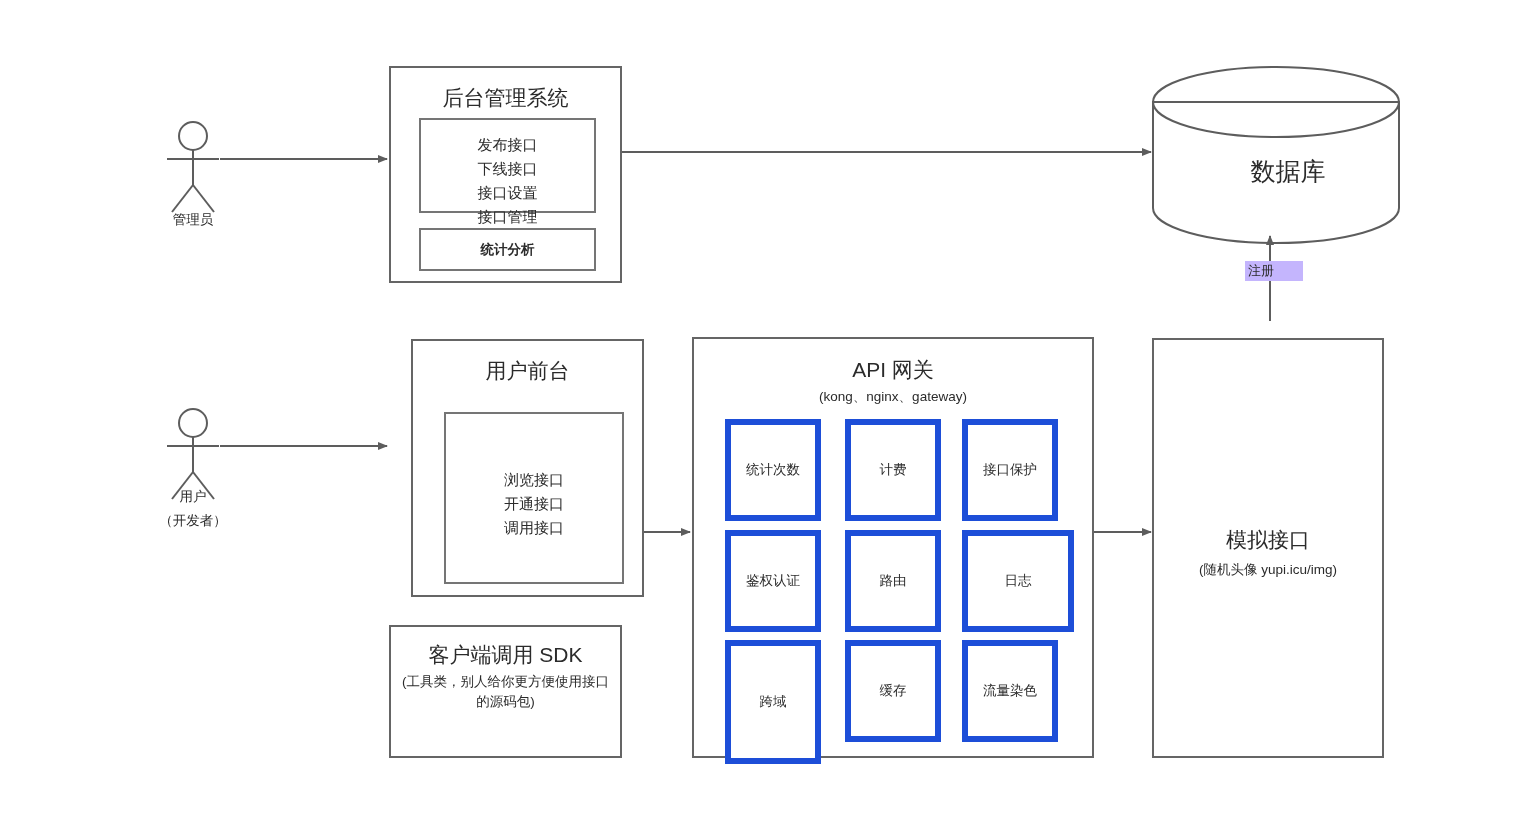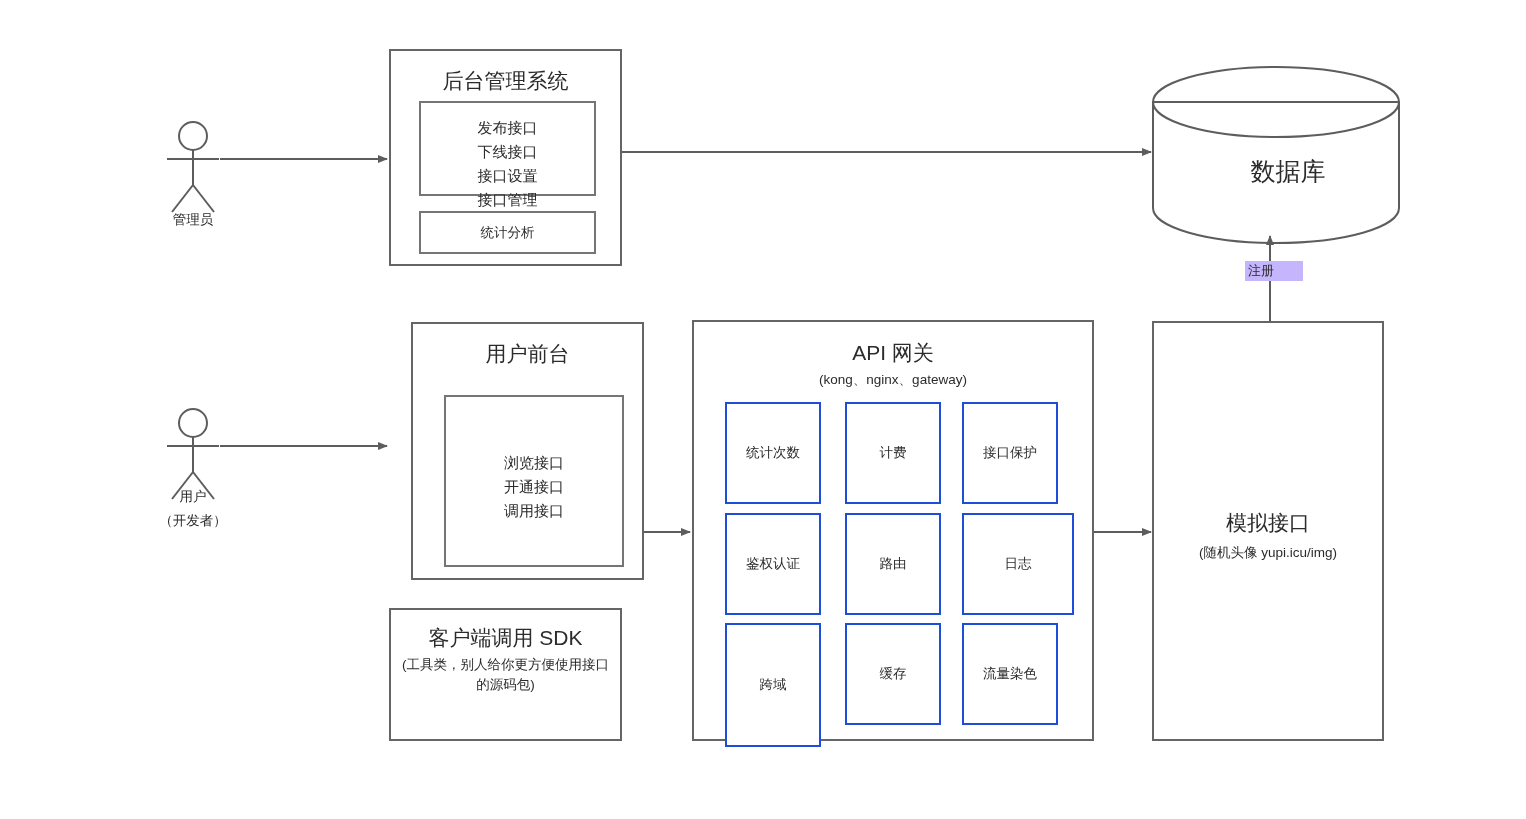--- a/index.html
+++ b/index.html
@@ -9,20 +9,21 @@
     color:#2b2b2b;
   }
   .canvas{position:absolute;inset:0;}
 
   
   .box{
     position:absolute;
     border:2px solid #656565;
     background:#ffffff;
     box-sizing:border-box;
+    margin-top:17px;
   }
   .inner-box{
     position:absolute;
     border:2px solid #757575;
     background:#ffffff;
     box-sizing:border-box;
   }
   .box-title{
     position:absolute;left:0;right:0;
     text-align:center;
@@ -39,21 +40,21 @@
   }
   .list{
     position:absolute;left:0;right:0;
     text-align:center;
     font-size:15px;
     line-height:24px;
     color:#2b2b2b;
   }
   .cell{
     position:absolute;
-    border:2px solid #1d4ed8;
+    border:6px solid #1d4ed8;
     background:#fff;
     box-sizing:border-box;
     display:flex;align-items:center;justify-content:center;
     font-size:13.5px;
     color:#2b2b2b;
   }
 
   
   svg.layer{position:absolute;left:0;top:0;width:1526px;height:819px;overflow:visible;}
   .stroke{fill:none;stroke:#5d5d5d;stroke-width:2;}
@@ -130,21 +131,21 @@
     <div class="inner-box" style="left:28px;top:50px;width:177px;height:95px;">
       <div class="list" style="top:13px;">
         <div>发布接口</div>
         <div>下线接口</div>
         <div>接口设置</div>
         <div>接口管理</div>
       </div>
     </div>
 
     <div class="inner-box" style="left:28px;top:160px;width:177px;height:43px;display:flex;align-items:center;justify-content:center;">
-      <span style="font-size:13.5px;">统计分析</span>
+      <span style="font-size:13.5px;font-weight:bold;">统计分析</span>
     </div>
   </div>
 
   <div class="box" style="left:411px;top:322px;width:233px;height:258px;">
     <div class="box-title" style="top:16px;">用户前台</div>
 
     <div class="inner-box" style="left:31px;top:71px;width:180px;height:172px;">
       <div class="list" style="top:54px;">
         <div>浏览接口</div>
         <div>开通接口</div>

